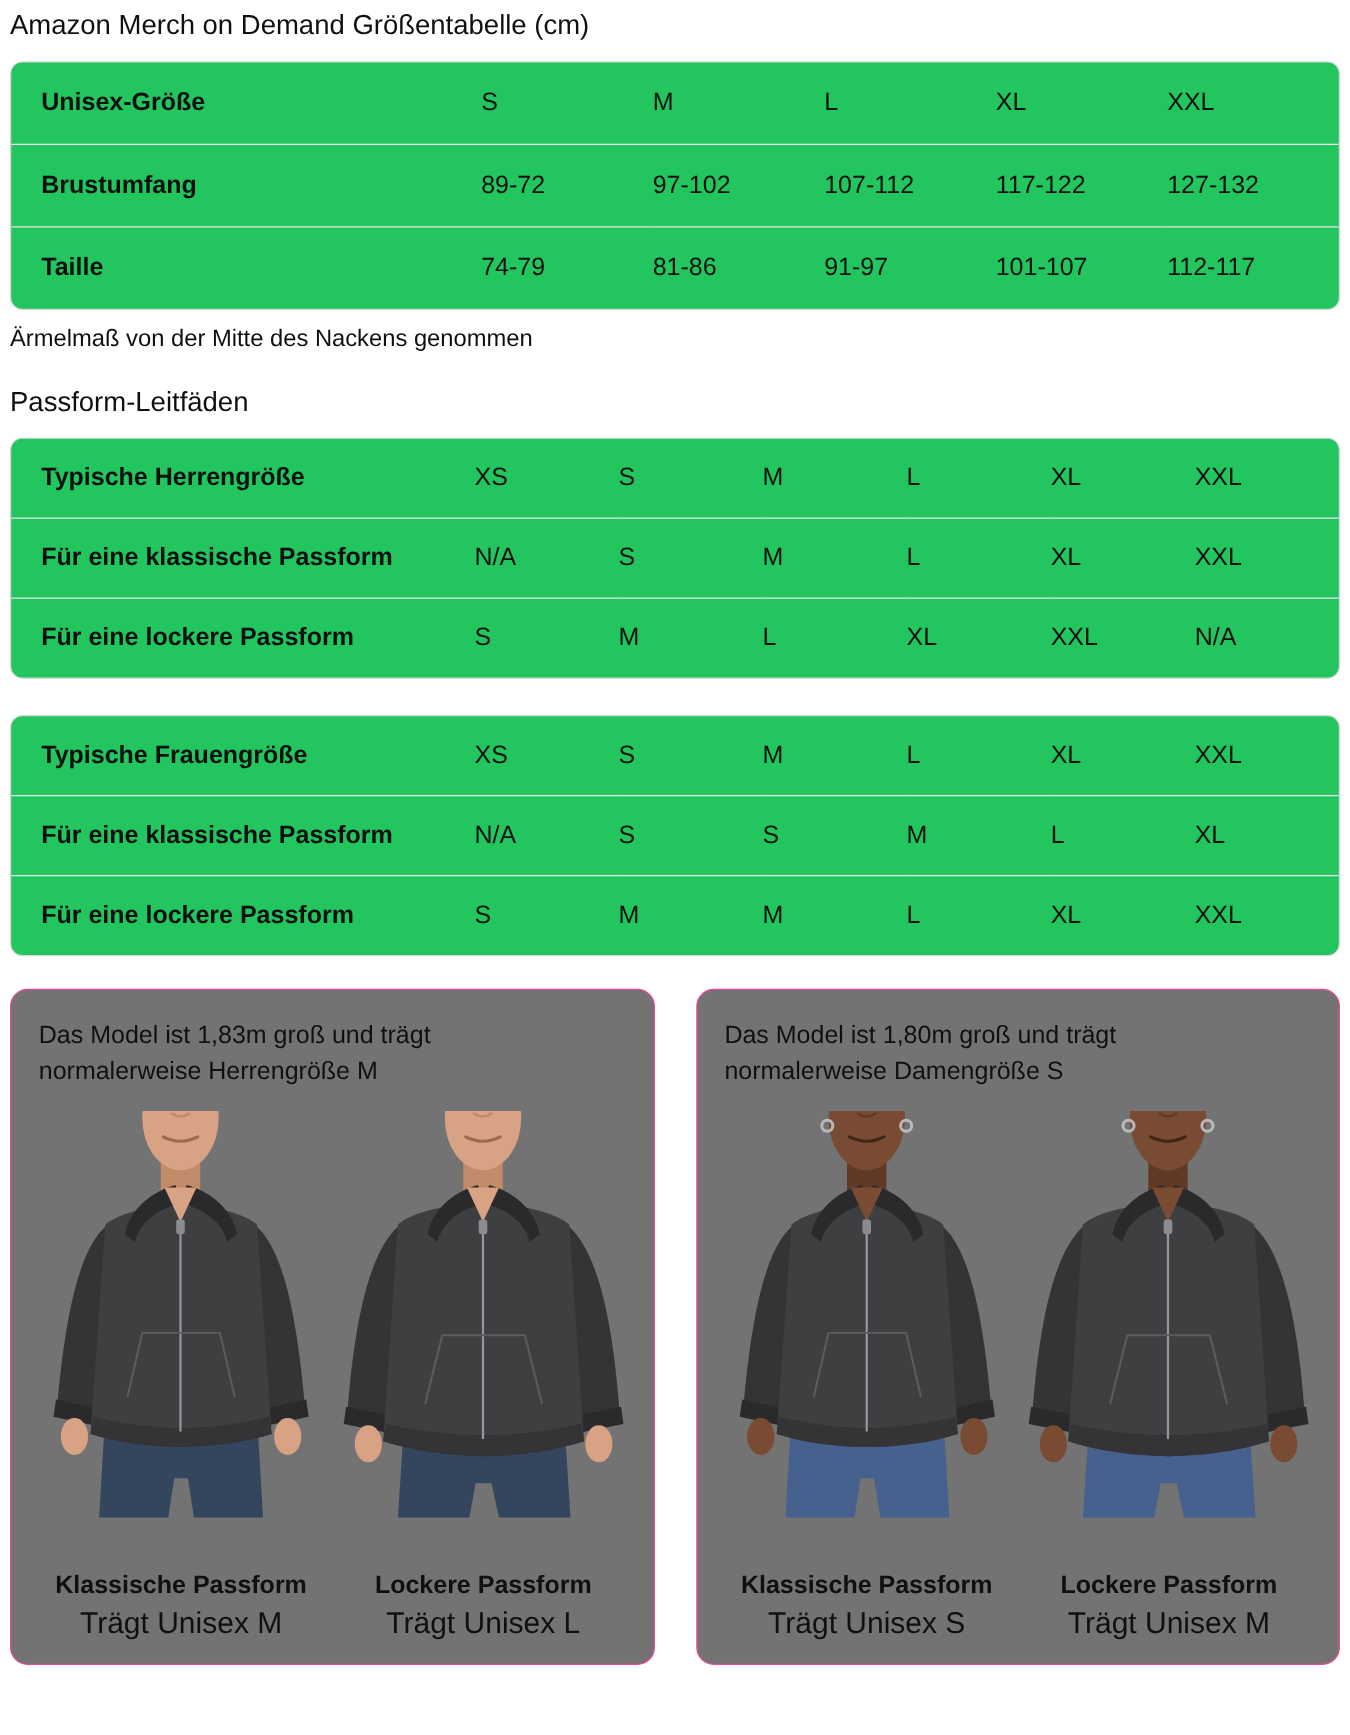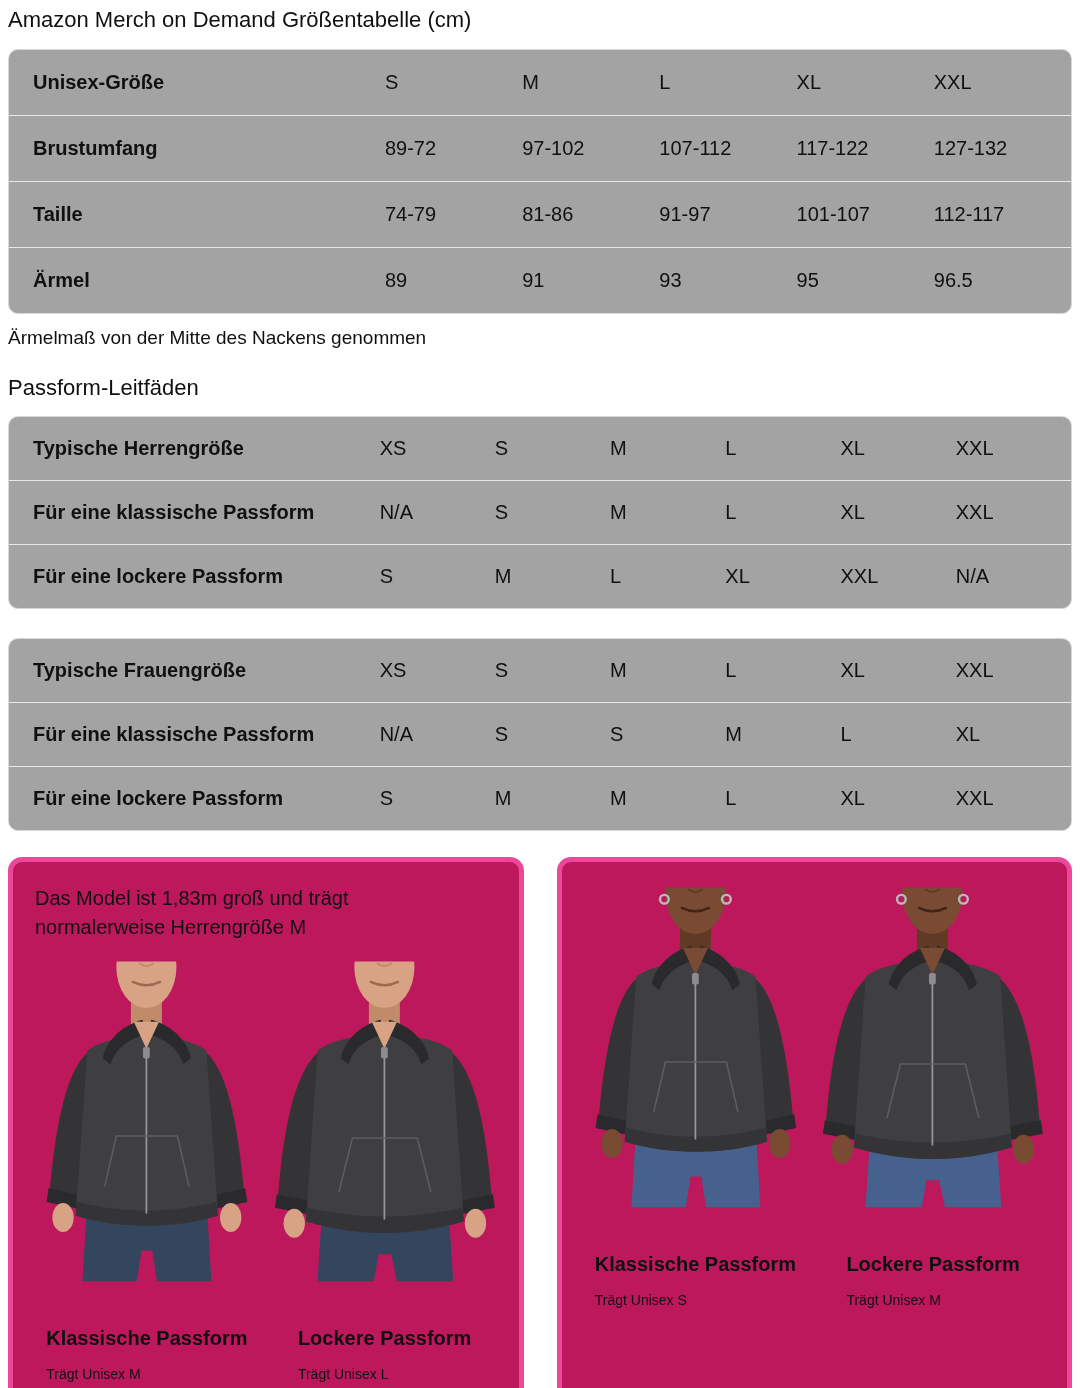--- a/index.html
+++ b/index.html
@@ -16,21 +16,21 @@
     font-size: 22px;
     font-weight: 400;
     margin: 2px 0 14px 0;
     line-height: 1.3;
   }
 
   .table-card {
     border: 1px solid #D5D9D9;
     border-radius: 10px;
     overflow: hidden;
-    background: #a3a3a3;
+    background: #22c55e;
   }
   table {
     width: 100%;
     border-collapse: collapse;
     font-size: 20px;
     color: #0F1111;
   }
   th, td {
     text-align: left;
     padding: 21px 6px 21px 0;
@@ -61,24 +61,24 @@
   }
   .fit-table-gap { margin-bottom: 29px; }
 
   .cards-row {
     display: flex;
     gap: 33px;
     margin-top: 26px;
   }
   .model-card {
     flex: 1 1 0;
-    border: 5px solid #ec4899;
+    border: 1px solid #ec4899;
     border-radius: 14px;
     padding: 22px 20px 18px 20px;
-    background: #be185d;
+    background: #737373;
   }
   .card-desc {
     font-size: 20px;
     line-height: 1.45;
     margin: 0 0 16px 2px;
     max-width: 430px;
   }
   .figures { display: flex; gap: 10px; justify-content: center; }
   .figure {
     margin: 0;
@@ -90,23 +90,23 @@
     gap: 30px;
   }
   .model-photo { display: block; width: 100%; height: 327px; }
   .fit-label {
     font-size: 20px;
     font-weight: 700;
     margin-top: 12px;
     text-align: center;
   }
   .size-label {
-    font-size: 14px;
-    margin-top: 16px;
-    text-align: left;
+    font-size: 24px;
+    margin-top: 5px;
+    text-align: center;
   }
 
   
   .figwrap { --hoodie:#3F3F41; --hoodie-dk:#343436; --hoodie-dk2:#2A2A2C;
              --stitch:#5D5D60; --zip:#97979B; }
   .man   { --skin:#D8A284; --skin-sh:#C18A69; --jeans:#33465E;
            --mouth:#9C6A52; --earring:transparent; }
   .woman { --skin:#7A4B33; --skin-sh:#613A26; --jeans:#46618D;
            --mouth:#3F2517; --earring:#B9B9BD; }
   .defs-hidden { position: absolute; width: 0; height: 0; overflow: hidden; }
@@ -196,28 +196,20 @@
           <td>117-122</td>
           <td>127-132</td>
         </tr>
         <tr>
           <th>Taille</th>
           <td>74-79</td>
           <td>81-86</td>
           <td>91-97</td>
           <td>101-107</td>
           <td>112-117</td>
-        </tr>
-        <tr>
-          <th>Ärmel</th>
-          <td>89</td>
-          <td>91</td>
-          <td>93</td>
-          <td>95</td>
-          <td>96.5</td>
         </tr>
       </tbody>
     </table>
   </div>
 
   <p class="footnote">Ärmelmaß von der Mitte des Nackens genommen</p>
 
   <h2 class="section-heading">Passform-Leitfäden</h2>
 
   <div class="table-card fit-table-gap">
@@ -326,20 +318,21 @@
             </svg>
           <figcaption>
             <div class="fit-label">Lockere Passform</div>
             <div class="size-label">Trägt Unisex L</div>
           </figcaption>
         </figure>
       </div>
     </div>
 
     <div class="model-card">
+      <p class="card-desc">Das Model ist 1,80m groß und trägt normalerweise Damengröße S</p>
       <div class="figures figwrap woman">
         <figure class="figure">
           <svg class="model-photo" viewBox="0 0 235 330">
               <use href="#fig-classic"></use>
             </svg>
           <figcaption>
             <div class="fit-label">Klassische Passform</div>
             <div class="size-label">Trägt Unisex S</div>
           </figcaption>
         </figure>

